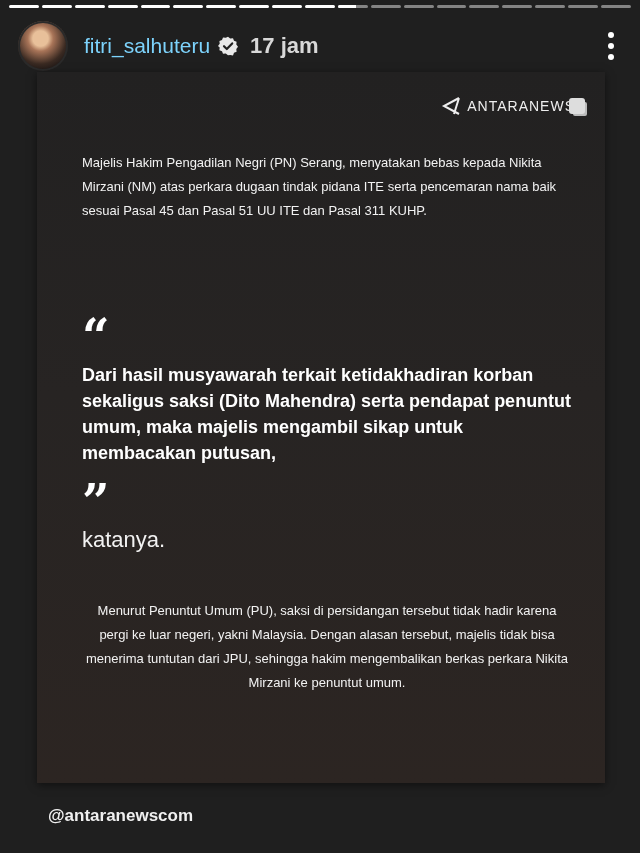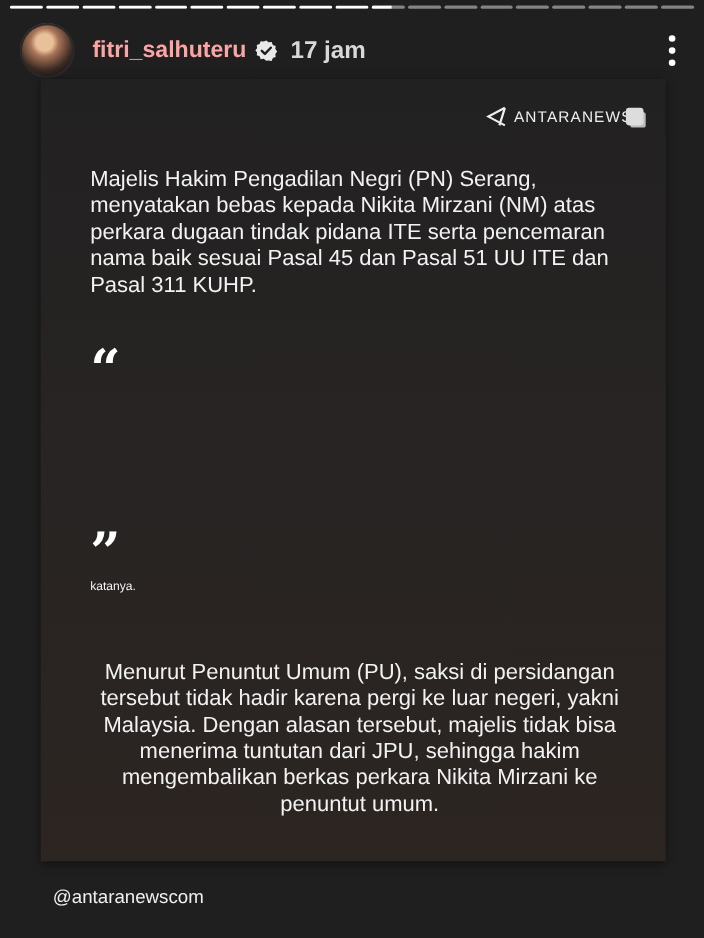--- a/index.html
+++ b/index.html
@@ -11,45 +11,45 @@
   }
   .progress { position:absolute; top:5px; left:9px; right:9px; display:flex; gap:3px; }
   .seg { flex:1; height:3px; border-radius:2px; background:rgba(255,255,255,0.45); overflow:hidden; }
   .seg .fill { height:100%; background:#fff; }
   .header { position:absolute; top:20px; left:18px; right:18px; height:52px; display:flex; align-items:center; }
   .avatar {
     width:50px; height:50px; border-radius:50%;
     background: radial-gradient(circle at 45% 35%, #e8c09a 0 18%, #a87458 30%, #3a2a22 60%, #1a1414 80%);
     box-shadow: inset 0 0 0 2px #2a2a2a;
   }
-  .username { margin-left:16px; font-weight:bold; font-size:21px; color:#fca5a5; }
+  .username { margin-left:16px; font-weight:normal; font-size:21px; color:#7dd3fc; }
   .verified { margin-left:8px; width:20px; height:20px; position:relative; }
   .time { margin-left:12px; font-size:22px; color:#d8d8d8;font-weight:bold; }
   .menu { margin-left:auto; display:flex; flex-direction:column; gap:5px; padding:4px 8px; }
   .menu span { width:6px; height:6px; border-radius:50%; background:#fff; display:block; }
   .card {
     position:absolute; left:37px; top:72px; width:568px; height:711px;
     background: linear-gradient(180deg, #222121 0%, #272423 45%, #2c2522 100%);
     box-shadow: 0 2px 8px rgba(0,0,0,0.5);
   }
   .logo { position:absolute; right:20px; top:24px; display:flex; align-items:center; color:#eee; }
   .logo .txt { font-size:14px; letter-spacing:1px; margin-left:4px; }
   .logo .box { width:16px; height:16px; border-radius:3px; background:#ddd; margin-left:-6px; box-shadow:3px 3px 0 -1px #bbb; }
   .para {
     position:absolute; left:45px; width:490px;
-    font-size:20px; line-height:24px; color:#f2f2f2;
+    font-size:13px; line-height:24px; color:#f2f2f2;
   }
   .p1 { top:79px; }
   .quote-open { position:absolute; left:45px; top:244px; font-size:48px; font-weight:bold; line-height:40px; font-family:"DejaVu Serif", serif; color:#fff; }
   .quote-text { position:absolute; left:45px; top:290px; width:500px; font-size:18px; font-weight:bold; line-height:26px; color:#fff; }
   .quote-close { position:absolute; left:45px; top:410px; font-size:48px; font-weight:bold; line-height:40px; font-family:"DejaVu Serif", serif; color:#fff; }
-  .katanya { position:absolute; left:45px; top:455px; font-size:11px; color:#f2f2f2; }
+  .katanya { position:absolute; left:45px; top:455px; font-size:22px; color:#f2f2f2; }
   .p2 { top:527px;text-align:center; }
   .mention {
-    position:absolute; left:48px; top:806px; font-size:17px; font-weight:normal; color:#f0f0f0;
+    position:absolute; left:48px; top:806px; font-size:17px; font-weight:bold; color:#f0f0f0;
   }
 </style>
 </head>
 <body>
 
 <div class="progress" id="progress">
     <div class="seg">
       <div class="fill" style="width: 100%;"></div>
     </div>
     <div class="seg">
@@ -130,19 +130,20 @@
     <svg width="22" height="20" viewBox="0 0 22 20">
       <path d="M18 2 L3 10 L18 18 M18 2 L13 18" stroke="#eee" stroke-width="2" fill="none"></path>
     </svg>
     <span class="txt">ANTARANEWS</span>
     <span class="box"></span>
   </div>
 
   <div class="para p1">Majelis Hakim Pengadilan Negri (PN) Serang, menyatakan bebas kepada Nikita Mirzani (NM) atas perkara dugaan tindak pidana ITE serta pencemaran nama baik sesuai Pasal 45 dan Pasal 51 UU ITE dan Pasal 311 KUHP.</div>
 
   <div class="quote-open">“</div>
+  <div class="quote-text">Dari hasil musyawarah terkait ketidakhadiran korban sekaligus saksi (Dito Mahendra) serta pendapat penuntut umum, maka majelis mengambil sikap untuk membacakan putusan,</div>
   <div class="quote-close">”</div>
   <div class="katanya">katanya.</div>
 
   <div class="para p2">Menurut Penuntut Umum (PU), saksi di persidangan tersebut tidak hadir karena pergi ke luar negeri, yakni Malaysia. Dengan alasan tersebut, majelis tidak bisa menerima tuntutan dari JPU, sehingga hakim mengembalikan berkas perkara Nikita Mirzani ke penuntut umum.</div>
 </div>
 
 <div class="mention">@antaranewscom</div>
 
 </body></html>

